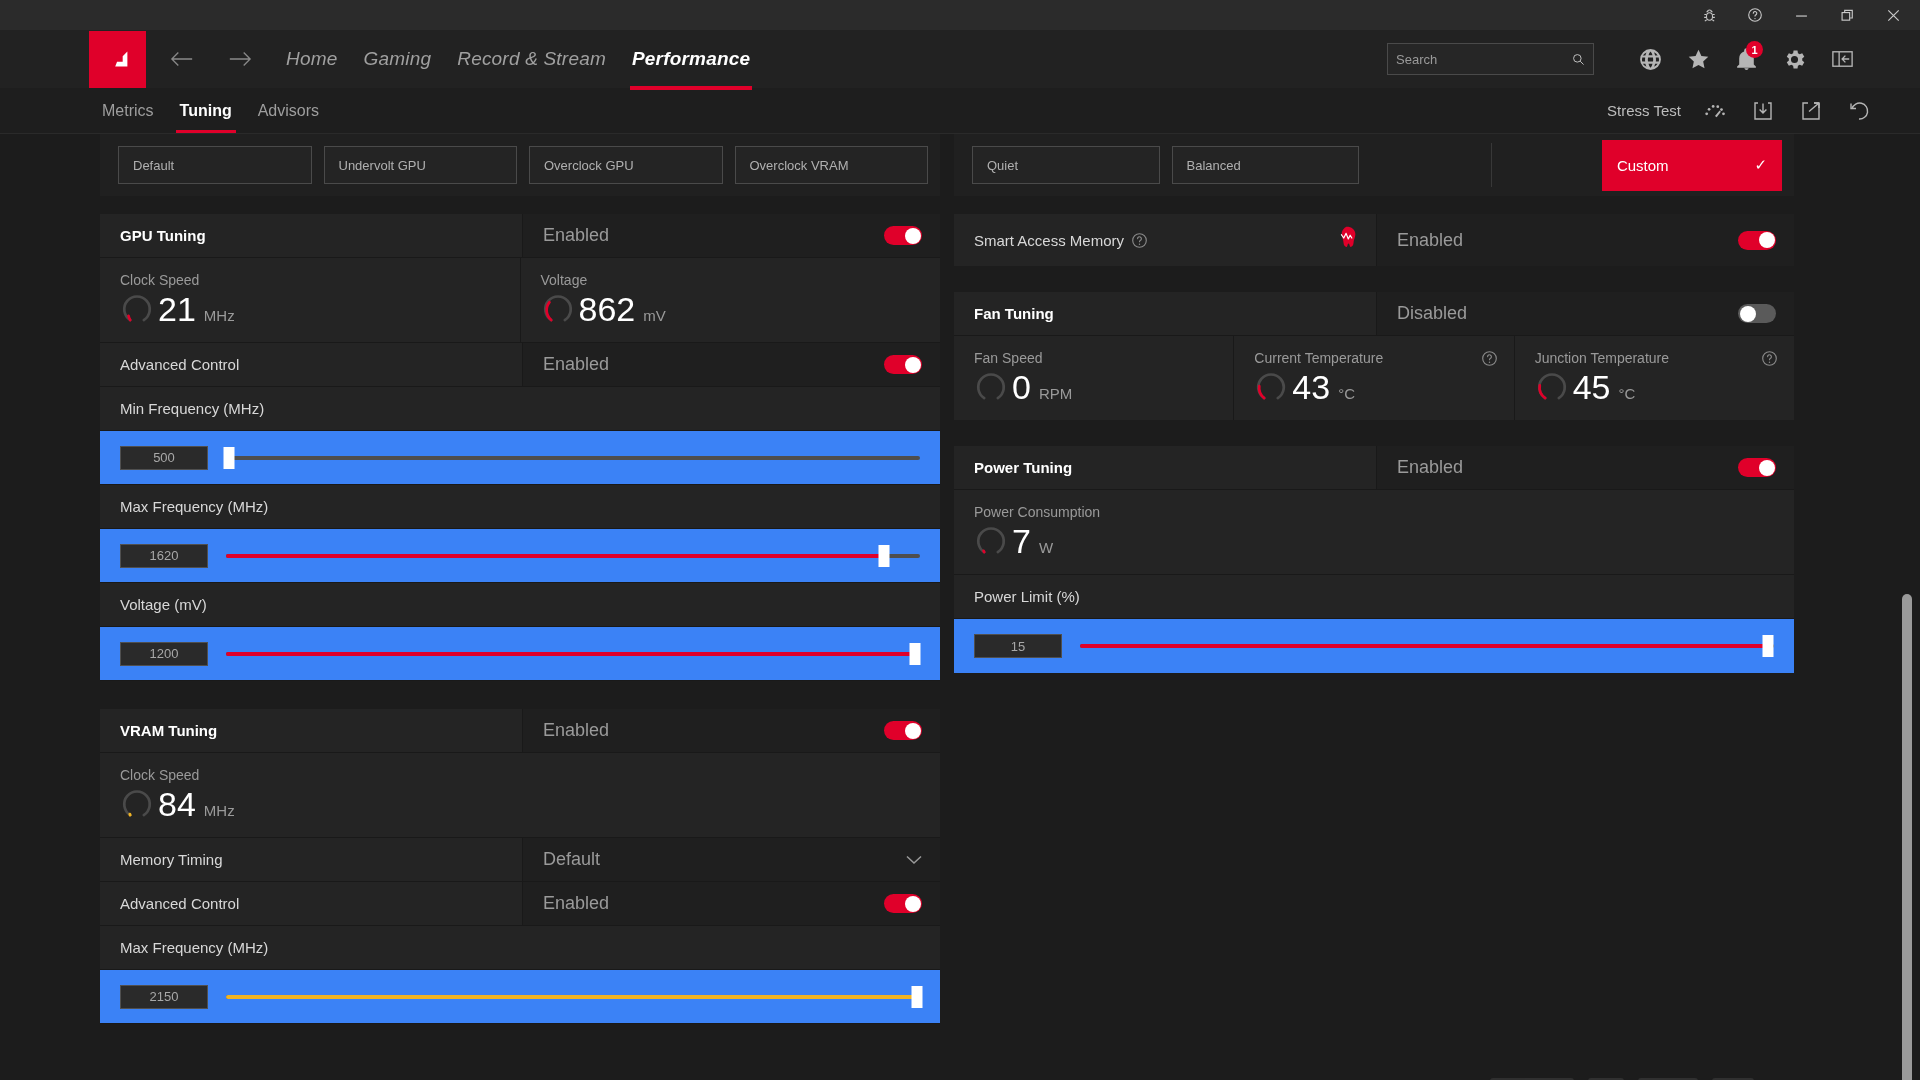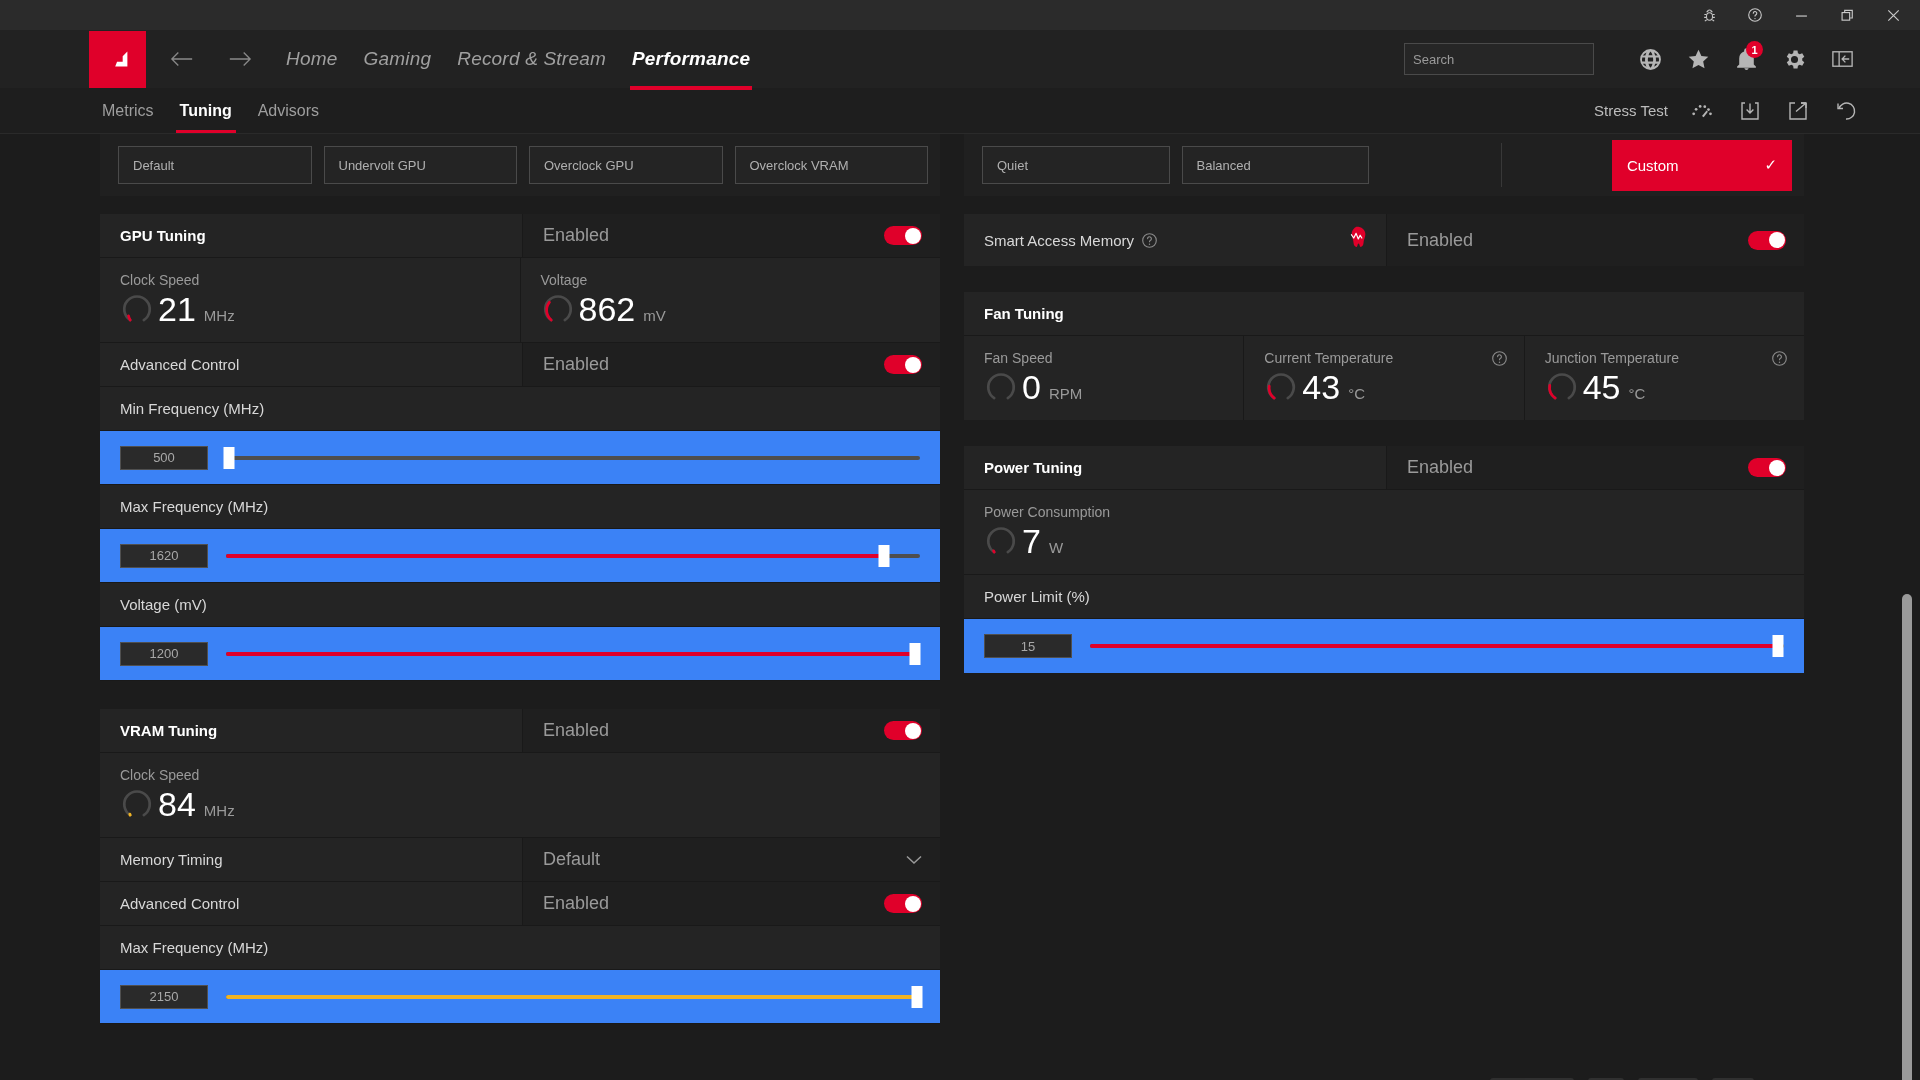--- a/index.html
+++ b/index.html
@@ -52,21 +52,21 @@
   .nav-item.active::after {
     content: ""; position: absolute;
     left: 0; right: 0; bottom: -6px; height: 4px;
     background: #e0002a;
   }
   .nav-right {
     margin-left: auto; display: flex; align-items: center;
     padding-right: 54px;
   }
   .search-box {
-    width: 190px; height: 32px;
+    width: 207px; height: 32px;
     border: 1px solid #4a4a4a; background: #262626;
     display: flex; align-items: center; padding: 0 8px;
     margin-right: 32px;
   }
   .search-box input {
     flex: 1; background: transparent; border: none; outline: none;
     color: #d0d0d0; font-size: 13px;
     font-family: "Liberation Sans", sans-serif;
   }
   .search-box input::placeholder { color: #9a9a9a; }
@@ -94,36 +94,36 @@
     position: relative; padding: 12px 2px;
   }
   .subtab:first-child { margin-left: 100px; }
   .subtab.active { color: #fff; font-weight: bold; }
   .subtab.active::after {
     content: ""; position: absolute; left: -2px; right: -2px;
     bottom: -1px; height: 3px; background: #e0002a;
   }
   .subnav-right {
     margin-left: auto; display: flex; align-items: center;
-    padding-right: 50px; gap: 0;
+    padding-right: 37px; gap: 0;
   }
   .stress-label { font-size: 15px; color: #bdbdbd; margin-right: 10px; }
   .sub-icon {
     width: 48px; height: 44px;
     display: flex; align-items: center; justify-content: center;
     color: #b5b5b5;
   }
 
   
   .content {
     position: relative; height: 976px; overflow: hidden;
     background: #1c1c1c;
   }
   .cols {
-    display: flex; padding: 0 0 0 100px; gap: 24px;
+    display: flex; padding: 0 0 0 100px; gap: 14px;
   }
   .col-left { width: 840px; flex: none; }
   .col-right { width: 840px; flex: none; }
 
   
   .preset-row {
     display: flex; height: 62px; align-items: center;
     background: #202020; margin-bottom: 18px;
   }
   .preset-btn {
@@ -572,20 +572,24 @@
           <div class="row-value">
             <span class="txt">Enabled</span>
             <span class="toggle"></span>
           </div>
         </div>
       </div>
 
       <div class="card" style="margin-top:26px">
         <div class="row">
           <div class="row-label bold">Fan Tuning</div>
+          <div class="row-value">
+            <span class="txt">Disabled</span>
+            <span class="toggle off"></span>
+          </div>
         </div>
         <div class="metric-strip" style="border-bottom:none">
           <div class="metric">
             <div class="metric-title">
                 <span>Fan Speed</span>
               </div>
             <div class="metric-body">
               <svg class="gauge" viewBox="0 0 40 40">
                 <path d="M12 33A15 15 0 1128 33" fill="none" stroke="#4a4a4a" stroke-width="3.2" stroke-linecap="round"></path>
               </svg>

